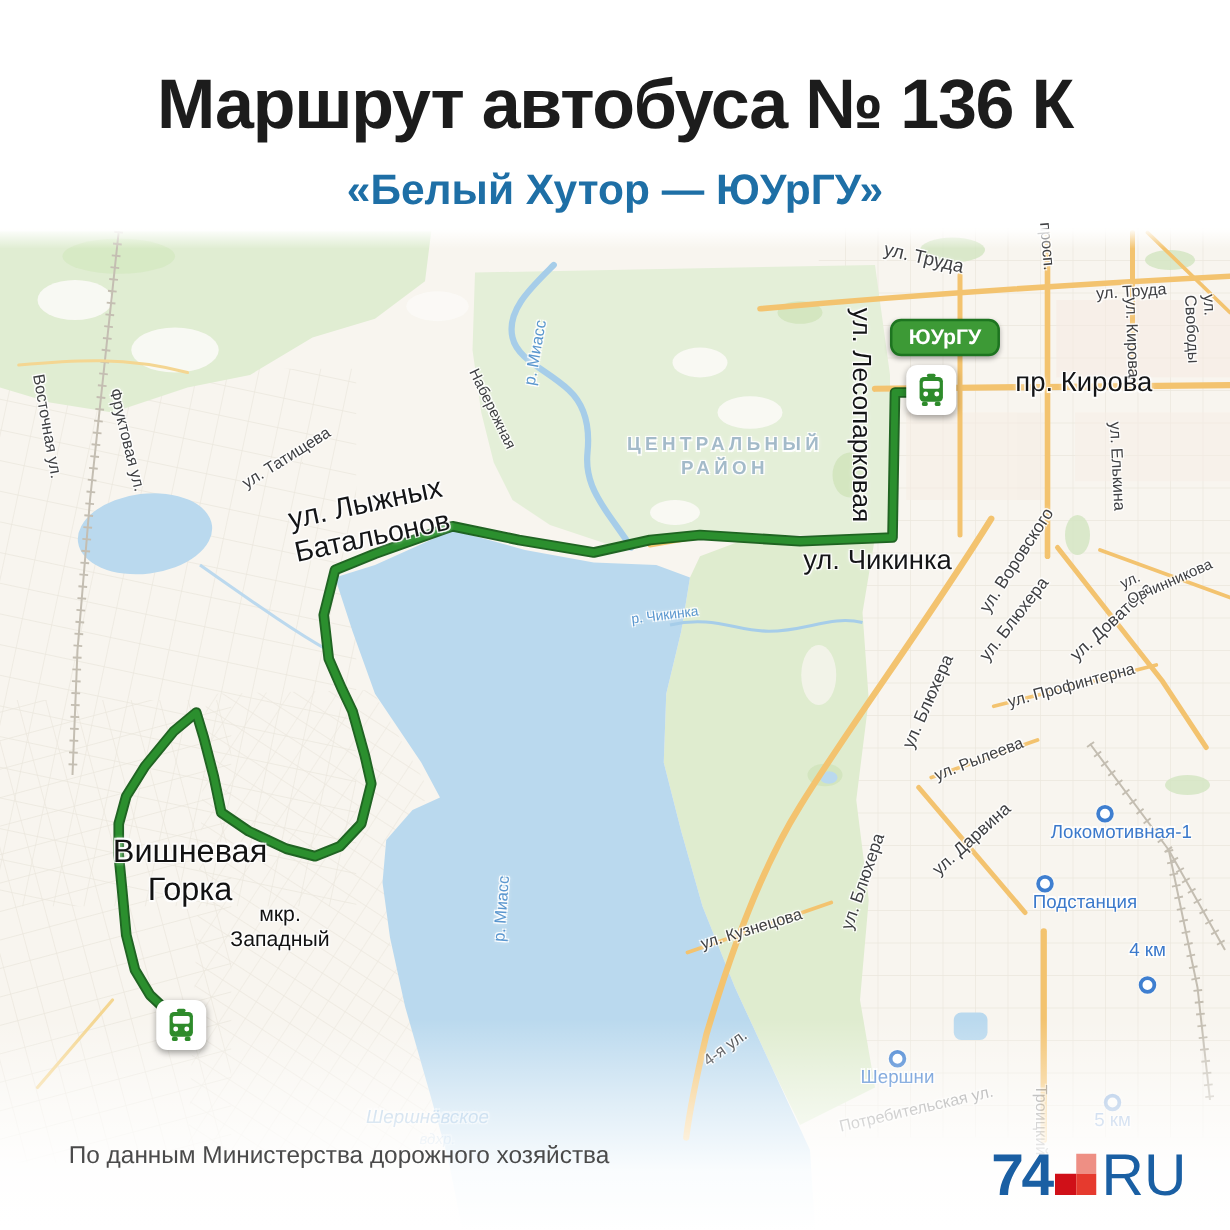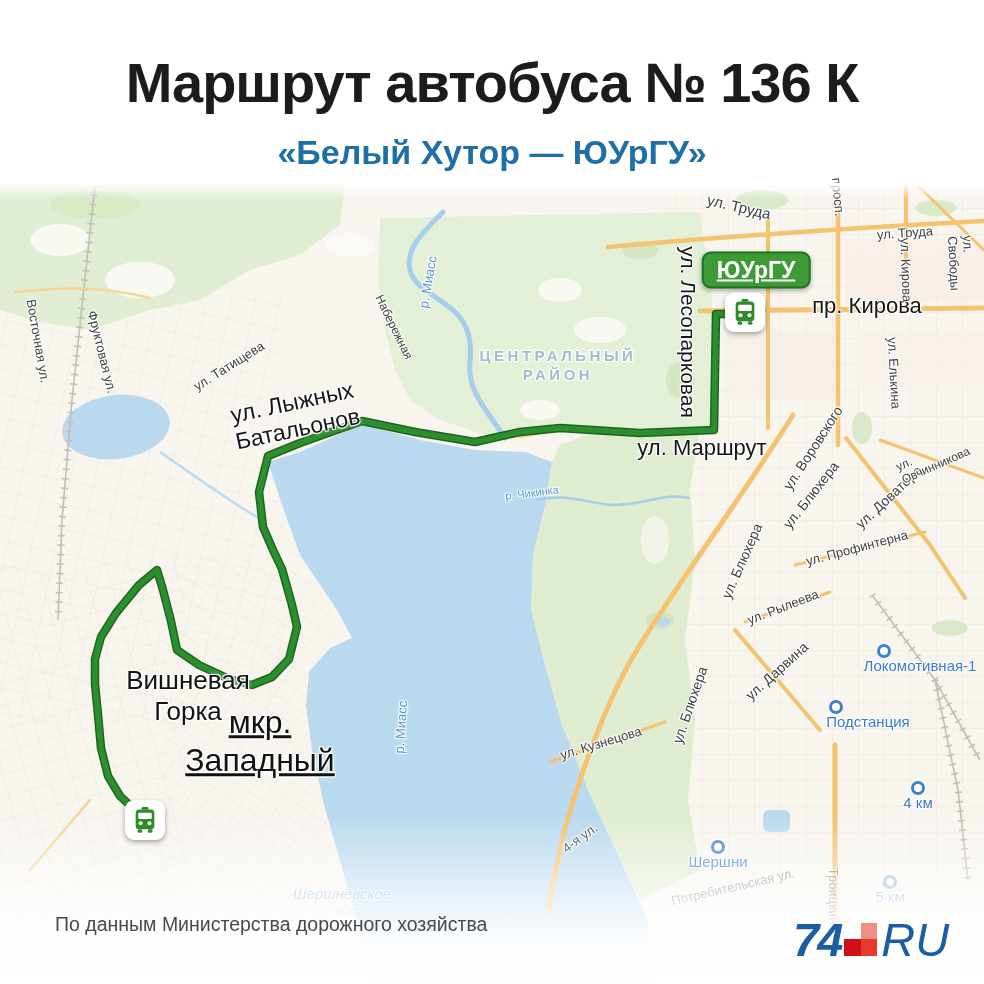--- a/index.html
+++ b/index.html
@@ -14,22 +14,22 @@
   
   .map{position:absolute;inset:0;}
   svg.canvas{position:absolute;left:0;top:0;}
   .map-label{position:absolute;pointer-events:none;white-space:pre-line;line-height:1.18;
              color:#3f4043;
              text-shadow:-1px -1px 0 rgba(255,255,255,.85),1px -1px 0 rgba(255,255,255,.85),
                          -1px 1px 0 rgba(255,255,255,.85),1px 1px 0 rgba(255,255,255,.85),
                          0 0 4px #fff;}
   .lbl-center{text-align:center;}
   .lbl-big{color:#141517;font-weight:400;}
-  .lbl-place{color:#121212;margin-left:36px;}
-  .lbl-district{color:#a3bac9;font-weight:bold;letter-spacing:3.5px;line-height:1.25;}
+  .lbl-place{color:#121212;}
+  .lbl-district{color:#a3bac9;font-weight:bold;letter-spacing:3.5px;line-height:1.25;margin-left:22px;}
   .lbl-water{color:#5b97cf;}
   .lbl-italic{font-style:italic;}
   .lbl-faded{opacity:.6;}
   .lbl-vfaded{opacity:.35;}
   .station-dot{position:absolute;width:8px;height:8px;border:3px solid #3f7fd0;background:#fff;
                border-radius:50%;box-shadow:0 0 3px #fff;transform:translate(-50%,-50%);}
   .station-label{position:absolute;transform:translate(-50%,0);font-size:15px;color:#3b79cb;
                  white-space:nowrap;
                  text-shadow:-1px -1px 0 rgba(255,255,255,.9),1px -1px 0 rgba(255,255,255,.9),
                              -1px 1px 0 rgba(255,255,255,.9),1px 1px 0 rgba(255,255,255,.9);}
@@ -43,21 +43,21 @@
        transform:translate(-50%,-50%);z-index:21;}
   .bus svg{width:28px;height:28px;}
   
   .fade-top{position:absolute;left:0;top:183px;width:100%;height:16px;z-index:5;
             background:linear-gradient(180deg,#fff,rgba(255,255,255,0));}
   .fade-bottom{position:absolute;left:0;top:815px;width:100%;height:169px;z-index:20;
             background:linear-gradient(180deg,rgba(255,255,255,0) 0%,rgba(255,255,255,.55) 40%,
                        rgba(255,255,255,.92) 72%,#fff 100%);}
   .footer{position:absolute;left:0;top:0;width:100%;height:100%;z-index:31;pointer-events:none;}
   .source{position:absolute;left:55px;top:912px;font-size:19.5px;line-height:1.32;color:#4a4a4a;}
-  .logo{position:absolute;left:793px;top:916px;display:flex;align-items:center;height:46px;font-style:italic;}
+  .logo{position:absolute;left:793px;top:916px;display:flex;align-items:center;height:46px;}
   .logo-74{font-size:47px;font-weight:bold;color:#1a5fa3;letter-spacing:-2px;line-height:1;}
   .logo-sq{width:33px;height:33px;margin:0 4px 0 3px;display:grid;
            grid-template-columns:1fr 1fr;grid-template-rows:1fr 1fr;}
   .logo-sq i{display:block;}
   .sq-tl{background:transparent;}
   .sq-tr{background:#ee8f84;}
   .sq-bl{background:#d01018;}
   .sq-br{background:#e63a2e;}
   .logo-ru{font-size:47px;font-weight:normal;color:#1a5fa3;line-height:1;}
 </style>
@@ -182,27 +182,27 @@
                    L272,677 L252,685 L229,679 L199,665 L177,650 L171,621 L163,590 L157,570 L139,585
                    L116,613 L101,637 L95,659 L95,684 L98,715 L101,748 L108,776 L120,796 L136,811 L145,820" stroke="#2b8f2e" stroke-width="5.5"></path>
         </g>
       </g>
     </svg>
 
     <div class="fade-top"></div>
 
     <div id="labels-layer">
         <div class="map-label lbl-big" style="left: 867px; top: 306px; font-size: 22px; transform: translate(-50%, -50%) rotate(0deg);">пр. Кирова</div>
-        <div class="map-label lbl-big" style="left: 702px; top: 448px; font-size: 22px; transform: translate(-50%, -50%) rotate(0deg);">ул. Маршрут</div>
+        <div class="map-label lbl-big" style="left: 702px; top: 448px; font-size: 22px; transform: translate(-50%, -50%) rotate(0deg);">ул. Чикинка</div>
         <div class="map-label lbl-big" style="left: 688px; top: 332px; font-size: 21px; transform: translate(-50%, -50%) rotate(90deg);">ул. Лесопарковая</div>
         <div class="map-label lbl-big lbl-center" style="left: 295px; top: 416px; font-size: 23px; transform: translate(-50%, -50%) rotate(-12deg);">ул. Лыжных
 Батальонов</div>
         <div class="map-label lbl-place lbl-center" style="left: 152px; top: 696px; font-size: 26px; transform: translate(-50%, -50%) rotate(0deg);">Вишневая
 Горка</div>
-        <div class="map-label lbl-place lbl-center" style="left: 224px; top: 742px; font-size: 32px; transform: translate(-50%, -50%) rotate(0deg); text-decoration: underline;">мкр.
+        <div class="map-label lbl-place lbl-center" style="left: 224px; top: 742px; font-size: 17px; transform: translate(-50%, -50%) rotate(0deg);">мкр.
 Западный</div>
         <div class="map-label lbl-district lbl-center" style="left: 558px; top: 366px; font-size: 15px; transform: translate(-50%, -50%) rotate(0deg);">ЦЕНТРАЛЬНЫЙ
 РАЙОН</div>
         <div class="map-label lbl-street" style="left: 739px; top: 207px; font-size: 15px; transform: translate(-50%, -50%) rotate(13deg);">ул. Труда</div>
         <div class="map-label lbl-street" style="left: 905px; top: 233px; font-size: 13px; transform: translate(-50%, -50%) rotate(-4deg);">ул. Труда</div>
         <div class="map-label lbl-street" style="left: 961px; top: 263px; font-size: 13px; transform: translate(-50%, -50%) rotate(87deg);">ул. Свободы</div>
         <div class="map-label lbl-street" style="left: 906px; top: 270px; font-size: 13px; transform: translate(-50%, -50%) rotate(88deg);">ул. Кирова</div>
         <div class="map-label lbl-street" style="left: 838px; top: 197px; font-size: 13px; transform: translate(-50%, -50%) rotate(85deg);">просп.</div>
         <div class="map-label lbl-street" style="left: 894px; top: 373px; font-size: 13px; transform: translate(-50%, -50%) rotate(87deg);">ул. Елькина</div>
         <div class="map-label lbl-street" style="left: 813px; top: 448px; font-size: 14px; transform: translate(-50%, -50%) rotate(-57deg);">ул. Воровского</div>
@@ -224,34 +224,34 @@
         <div class="map-label lbl-street lbl-faded" style="left: 833px; top: 896px; font-size: 13px; transform: translate(-50%, -50%) rotate(90deg);">Троицкий</div>
         <div class="map-label lbl-water" style="left: 428px; top: 282px; font-size: 13px; transform: translate(-50%, -50%) rotate(-80deg);">р. Миасс</div>
         <div class="map-label lbl-water" style="left: 401px; top: 727px; font-size: 13px; transform: translate(-50%, -50%) rotate(-86deg);">р. Миасс</div>
         <div class="map-label lbl-water" style="left: 532px; top: 493px; font-size: 11px; transform: translate(-50%, -50%) rotate(-7deg);">р. Чикинка</div>
         <div class="map-label lbl-water lbl-italic lbl-faded" style="left: 342px; top: 894px; font-size: 15px; transform: translate(-50%, -50%) rotate(0deg);">Шершнёвское</div>
         <div class="map-label lbl-water lbl-italic lbl-vfaded" style="left: 350px; top: 911px; font-size: 12px; transform: translate(-50%, -50%) rotate(0deg);">вдхр.</div>
       </div>
 
     <div id="stations-layer">
         <span class="station-dot" style="left: 884px; top: 651px;"></span>
-        <span class="station-label" style="left: 920px; top: 657px;">Локомотивная-1</span>
+        <span class="station-label" style="left: 897px; top: 657px;">Локомотивная-1</span>
         <span class="station-dot" style="left: 836px; top: 707px;"></span>
         <span class="station-label" style="left: 868px; top: 713px;">Подстанция</span>
         <span class="station-dot" style="left: 718px; top: 847px;"></span>
         <span class="station-label" style="left: 718px; top: 853px;">Шершни</span>
         <span class="station-dot" style="left: 918px; top: 788px;"></span>
-        <span class="station-label" style="left: 918px; top: 794px;">4 км</span>
+        <span class="station-label" style="left: 918px; top: 752px;">4 км</span>
         <span class="station-dot station-faded" style="left: 890px; top: 882px;"></span>
         <span class="station-label station-faded" style="left: 890px; top: 888px;">5 км</span>
       </div>
 
     <div class="fade-bottom"></div>
 
-    <div class="badge" style="left:756px;top:270px;font-size:23px;text-decoration:underline;">ЮУрГУ</div>
+    <div class="badge" style="left:756px;top:270px;font-size:17px;">ЮУрГУ</div>
     <div class="bus" style="left:745px;top:312px;">
       <svg viewBox="0 0 24 24">
         <rect x="9" y="0.8" width="6" height="2.4" rx="1.2" fill="#2e8b2b"></rect>
         <rect x="4" y="3" width="16" height="17" rx="3" fill="#2e8b2b"></rect>
         <rect x="6.2" y="5.8" width="11.6" height="5.4" rx="1.2" fill="#fff"></rect>
         <circle cx="8.2" cy="14.8" r="1.7" fill="#fff"></circle>
         <circle cx="15.8" cy="14.8" r="1.7" fill="#fff"></circle>
         <rect x="5.6" y="20" width="4" height="3" rx="1.3" fill="#2e8b2b"></rect>
         <rect x="14.4" y="20" width="4" height="3" rx="1.3" fill="#2e8b2b"></rect>
       </svg>

